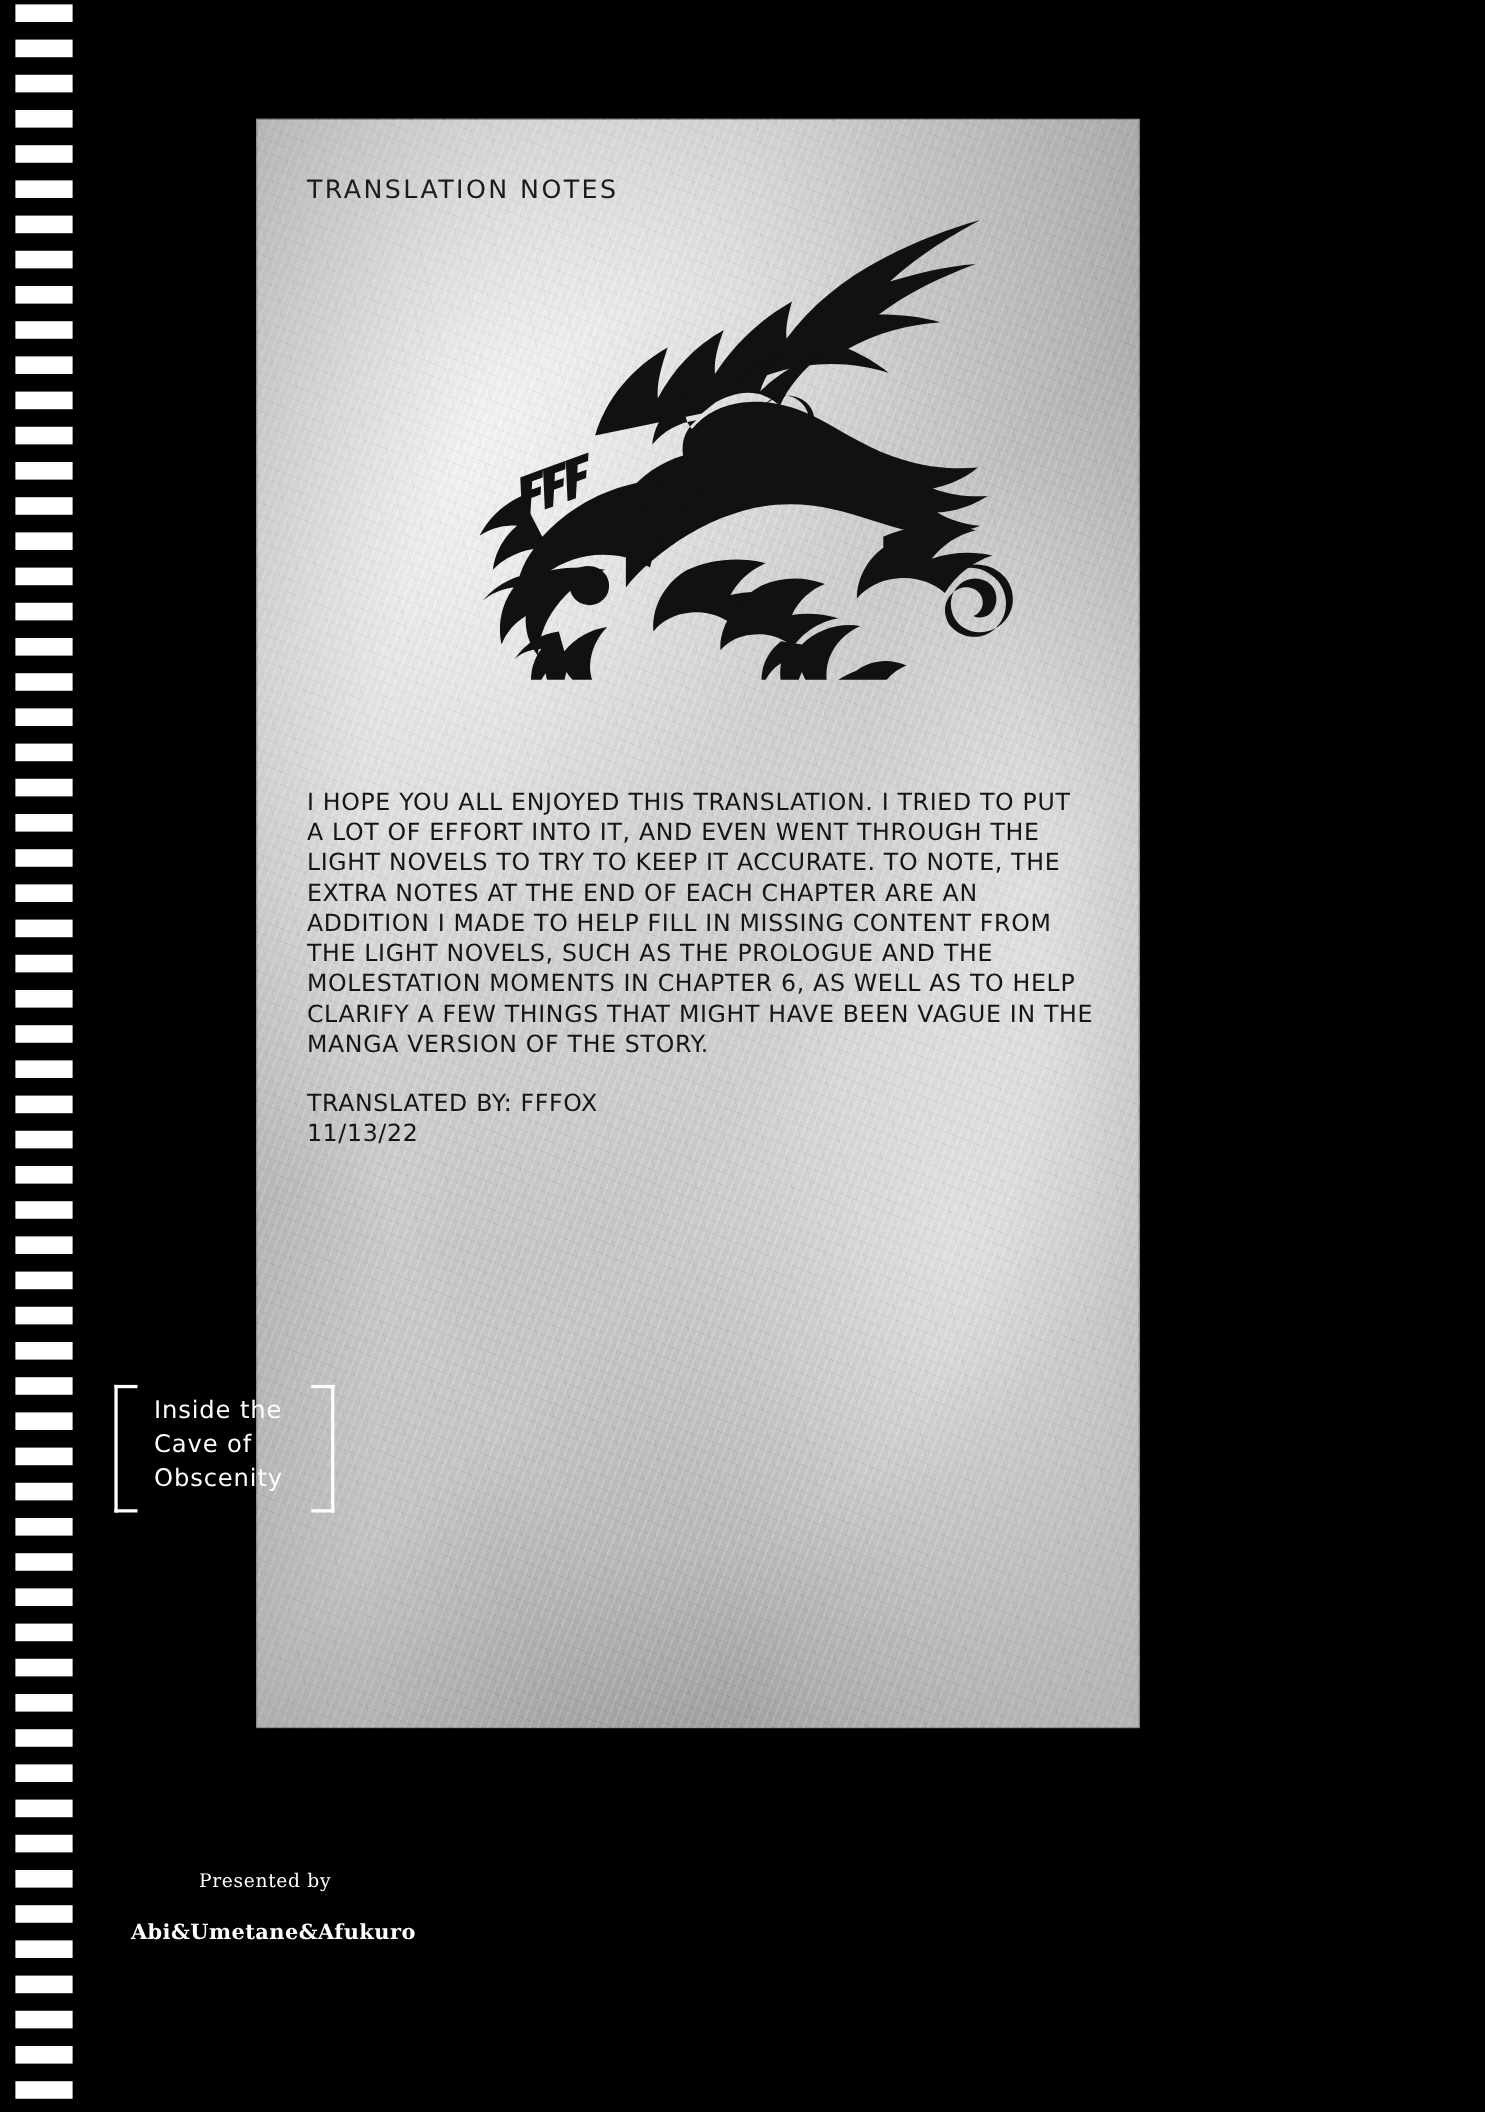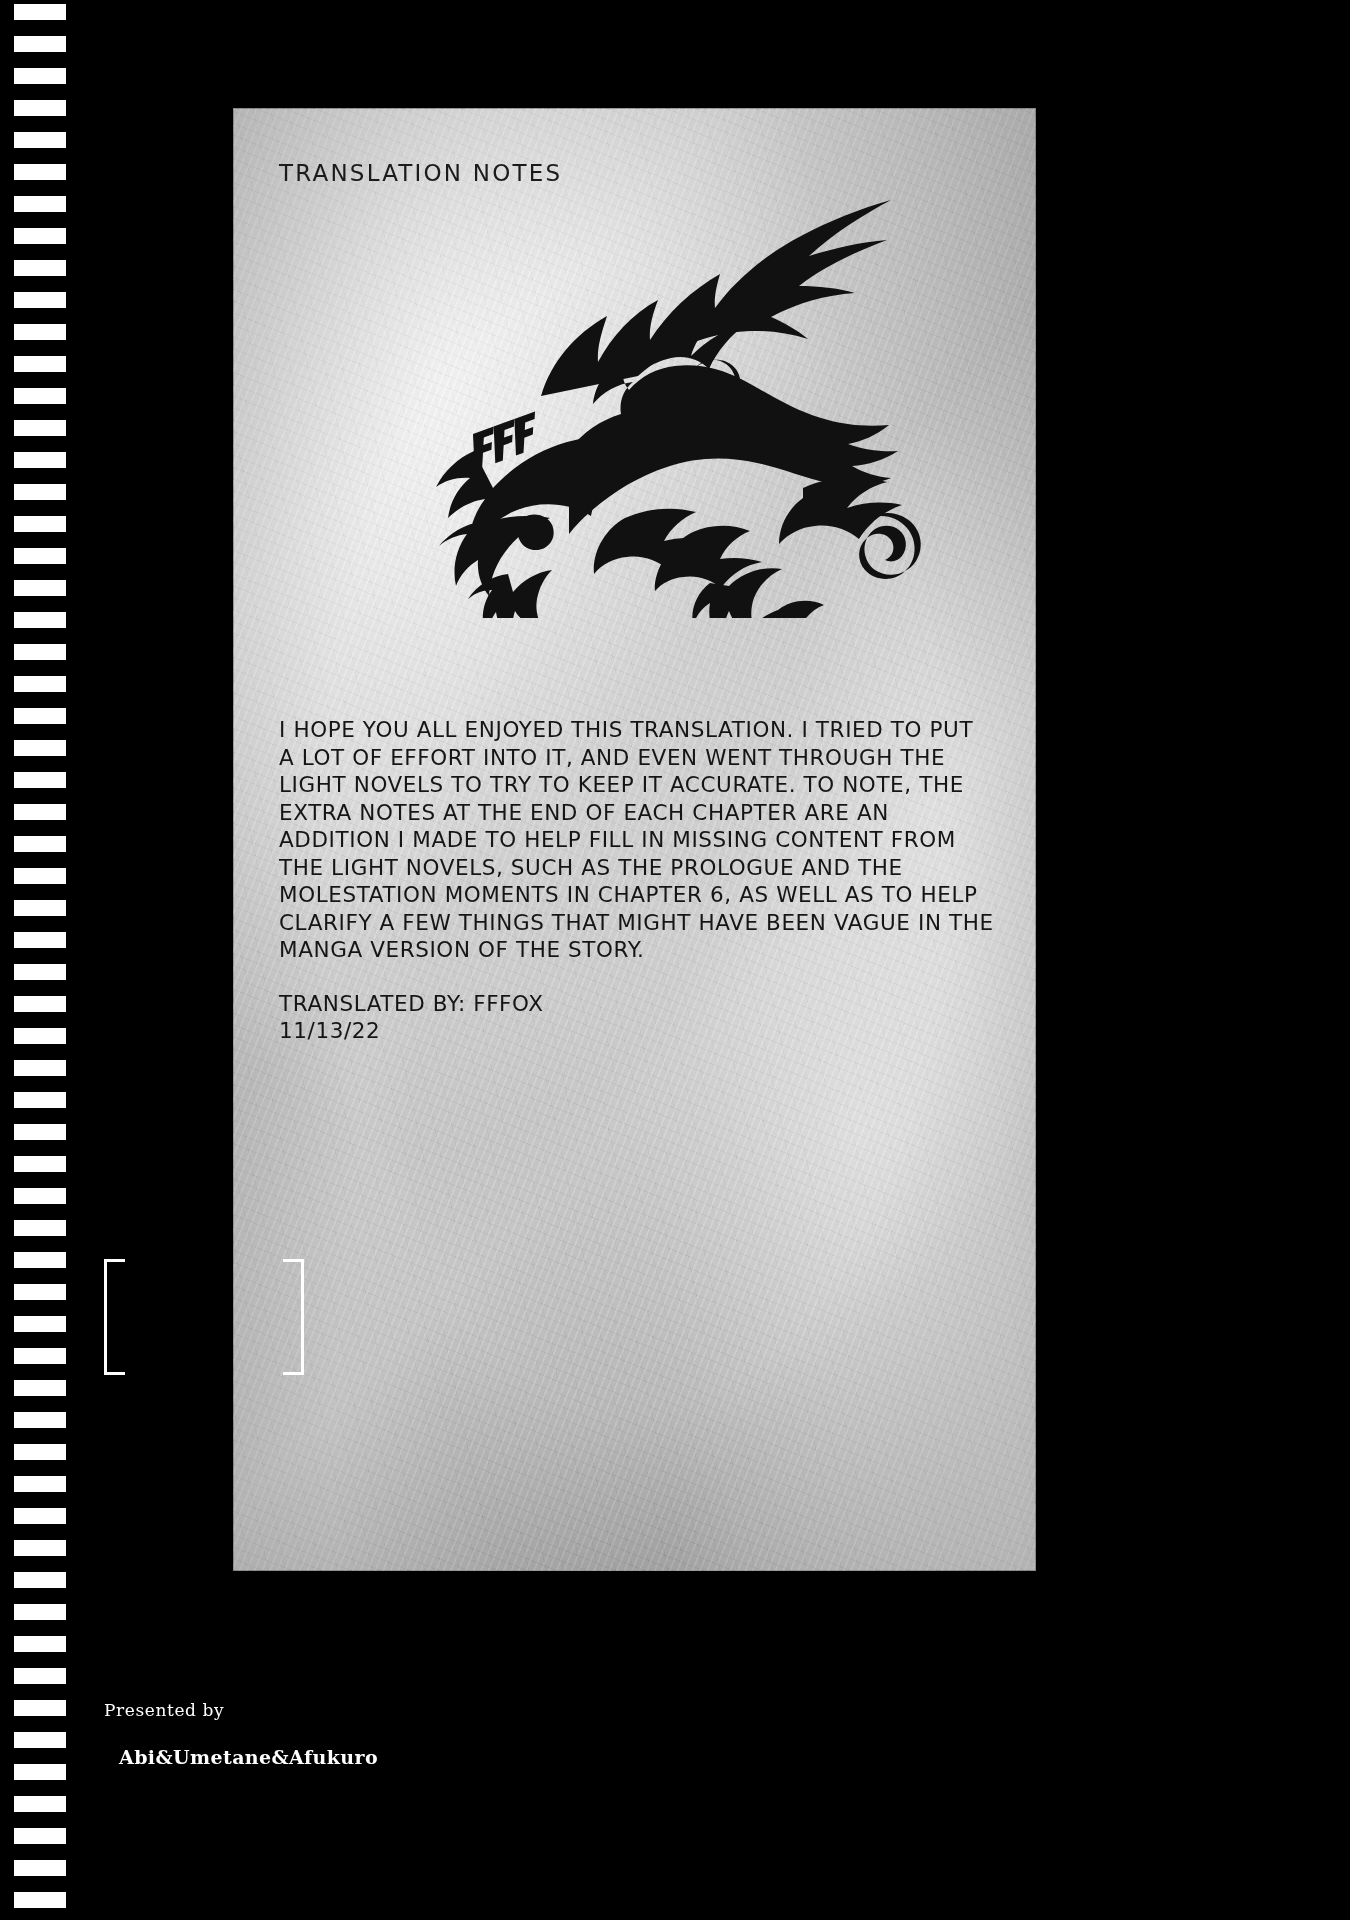--- a/index.html
+++ b/index.html
@@ -155,20 +155,21 @@
   }
 
   
   #presented-block {
     position: absolute;
     left: 104px;
     top: 1700px;
     z-index: 4;
     color: #ffffff;
     font-family: "DejaVu Serif", serif;
+    text-align: center;
   }
   #presented-block .presented-label {
     font-size: 17px;
     letter-spacing: 0.6px;
     margin-bottom: 26px;
   }
   #presented-block .presented-authors {
     font-size: 19px;
     font-weight: bold;
     letter-spacing: 0.4px;
@@ -286,18 +287,23 @@
   <div id="notes-body">
     <p class="note-para">I HOPE YOU ALL ENJOYED THIS TRANSLATION. I TRIED TO PUT A LOT OF EFFORT INTO IT, AND EVEN WENT THROUGH THE LIGHT NOVELS TO TRY TO KEEP IT ACCURATE. TO NOTE, THE EXTRA NOTES AT THE END OF EACH CHAPTER ARE AN ADDITION I MADE TO HELP FILL IN MISSING CONTENT FROM THE LIGHT NOVELS, SUCH AS THE PROLOGUE AND THE MOLESTATION MOMENTS IN CHAPTER 6, AS WELL AS TO HELP CLARIFY A FEW THINGS THAT MIGHT HAVE BEEN VAGUE IN THE MANGA VERSION OF THE STORY.</p>
     <p class="note-sign">TRANSLATED BY: FFFOX</p>
     <p class="note-sign">11/13/22</p>
   </div>
 </div>
 
 <div id="title-block">
   <div class="bracket left"></div>
   <div class="bracket right"></div>
+  <div id="title-lines">
+    <div>Inside the</div>
+    <div>Cave of</div>
+    <div>Obscenity</div>
+  </div>
 </div>
 
 <div id="presented-block">
   <div class="presented-label">Presented by</div>
   <div class="presented-authors">Abi&amp;Umetane&amp;Afukuro</div>
 </div>
 
 </body></html>

